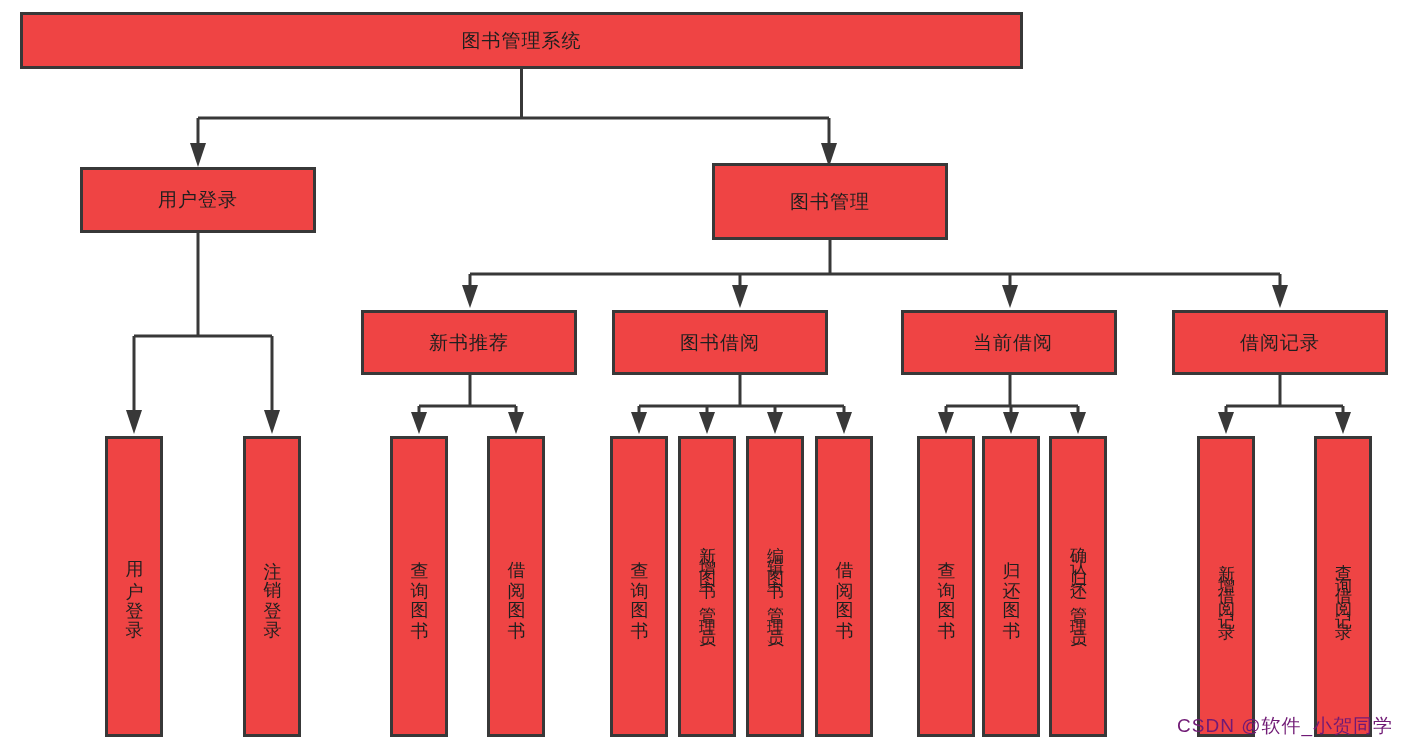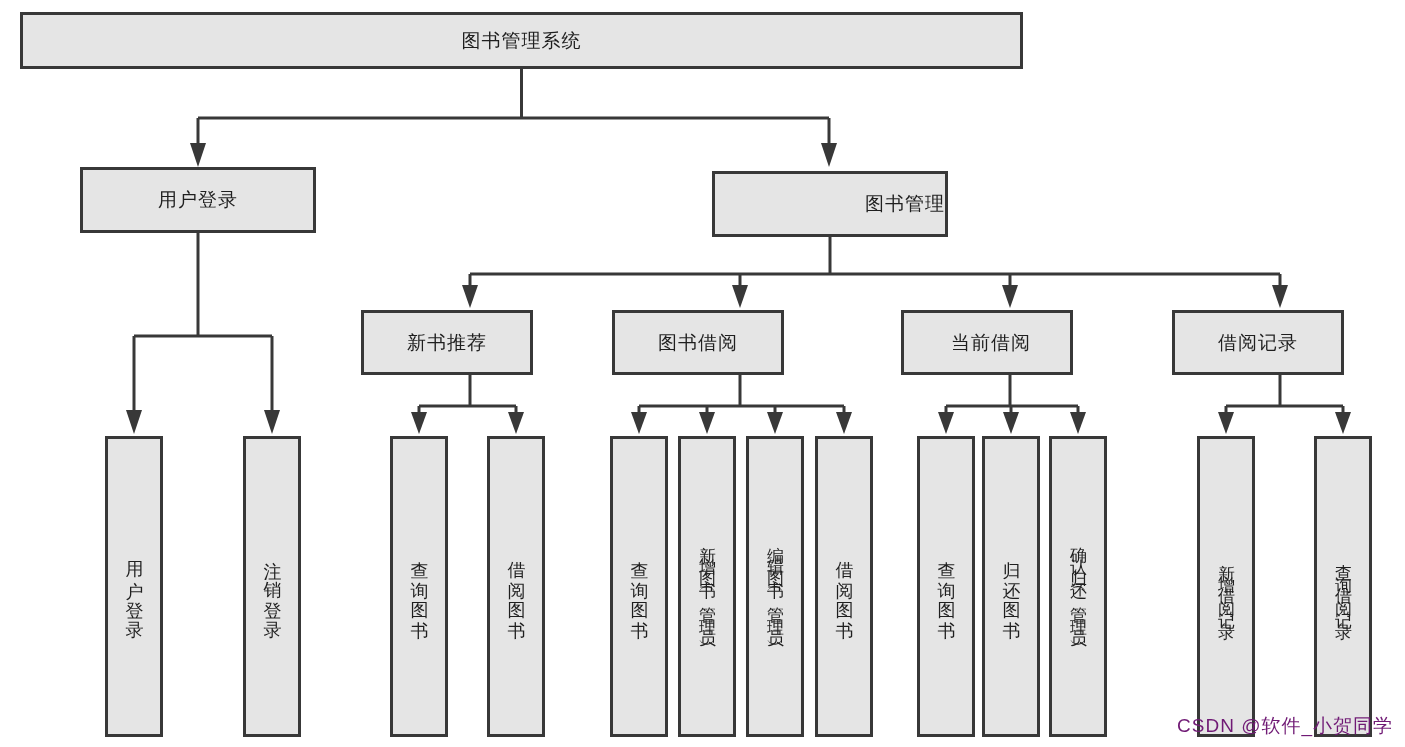--- a/index.html
+++ b/index.html
@@ -2,29 +2,29 @@
 <html><head>
 <meta charset="utf-8">
 <style>
   html,body { margin:0; padding:0; background:#ffffff; }
   .canvas {
     position:relative; width:1405px; height:747px; background:#ffffff;
     font-family:"Liberation Sans", sans-serif; overflow:hidden;
   }
   svg.connectors { position:absolute; left:0; top:0; width:1405px; height:747px; }
   .box {
-    position:absolute; background:#e5e5e5; border:3px solid #383838;
+    position:absolute; background:#ef4444; border:3px solid #383838;
     box-sizing:border-box; display:flex; align-items:center; justify-content:center;
     color:#1f1f1f;
   }
   .hbox { font-size:19px; letter-spacing:1px; }
   .root  { left:20px;  top:12px;  width:1003px; height:57px; }
   .l1a   { left:80px;  top:167px; width:236px;  height:66px; }
-  .l1b   { left:712px; top:171px; width:236px;  height:66px;justify-content:flex-end; }
-  .l2    { top:310px;  width:172px; height:65px; }
+  .l1b   { left:712px; top:163px; width:236px;  height:77px; }
+  .l2    { top:310px;  width:216px; height:65px; }
   .l2a { left:361px; } .l2b { left:612px; } .l2c { left:901px;padding-left:8px; } .l2d { left:1172px; }
   .leaf  { top:436px;  width:58px; height:301px; }
   .leaf span {
     writing-mode:vertical-lr; text-orientation:mixed;
     font-size:18px; line-height:1.05; letter-spacing:20px; white-space:nowrap;
   }
   .leaf span.tight { font-size:17px; letter-spacing:12px; }
   .p1  { left:105px; } .p2  { left:243px; } .p3  { left:390px; } .p4  { left:487px; }
   .p5  { left:610px; } .p6  { left:678px; } .p7  { left:746px; } .p8  { left:815px; }
   .p9  { left:917px; } .p10 { left:982px; } .p11 { left:1049px; }

